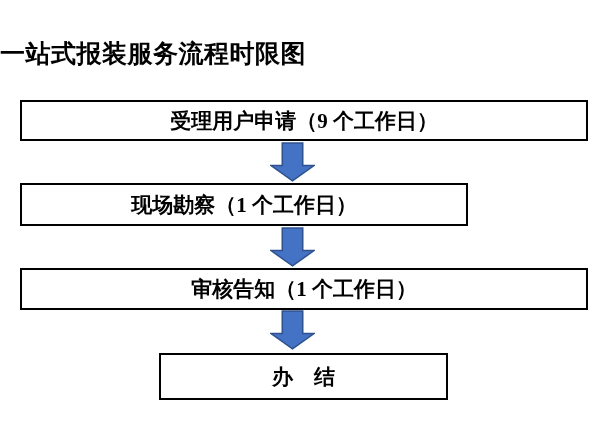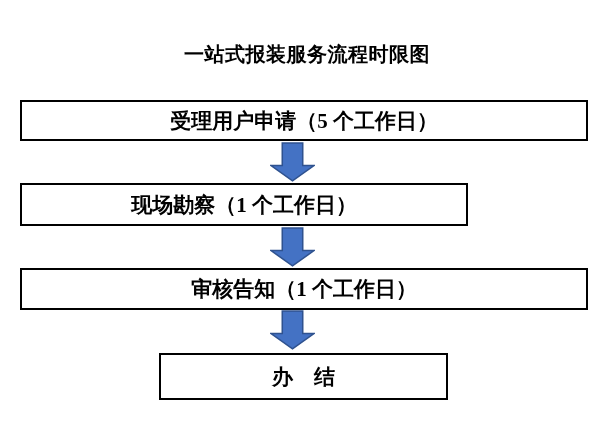--- a/index.html
+++ b/index.html
@@ -13,22 +13,22 @@
     height: 429px;
     background: #ffffff;
     font-family: "Liberation Serif", "DejaVu Serif", serif;
     overflow: hidden;
   }
   .title {
     position: absolute;
     top: 36px;
     left: 0;
     width: 614px;
-    text-align: center;
-    font-size: 20px;
+    text-align: left;
+    font-size: 25px;
     font-weight: bold;
     letter-spacing: 0.5px;
     line-height: 36px;
     margin: 0;
   }
   .box {
     position: absolute;
     box-sizing: border-box;
     border: 2px solid #000000;
     background: #ffffff;
@@ -55,21 +55,21 @@
   .arrow svg { display: block; width: 100%; height: 100%; }
 </style>
 </head>
 <body>
 
 <div class="page" style="background: rgb(255, 255, 255); color: rgb(0, 0, 0);">
 
   <h1 class="title">一站式报装服务流程时限图</h1>
 
   <div class="box box-1" style="border-color: rgb(0, 0, 0);">
-    <span>受理用户申请（5 个工作日）</span>
+    <span>受理用户申请（9 个工作日）</span>
   </div>
 
   <div class="arrow arrow-1">
     <svg viewBox="0 0 44 39" xmlns="http://www.w3.org/2000/svg" aria-hidden="true">
       <polygon points="12,1 32,1 32,23 43,23 22,38 1,23 12,23" fill="#4472C4" stroke="#2F528F" stroke-width="1.5" stroke-linejoin="miter"></polygon>
     </svg>
   </div>
 
   <div class="box box-2" style="border-color: rgb(0, 0, 0);">
     <span>现场勘察（1 个工作日）</span>

